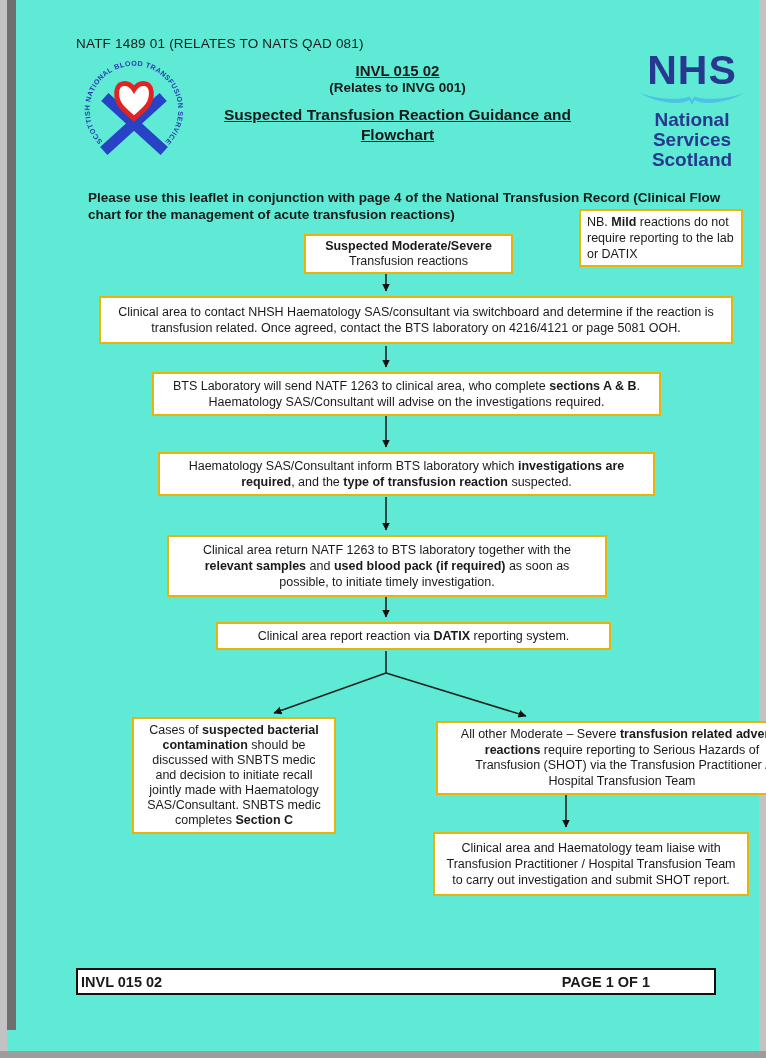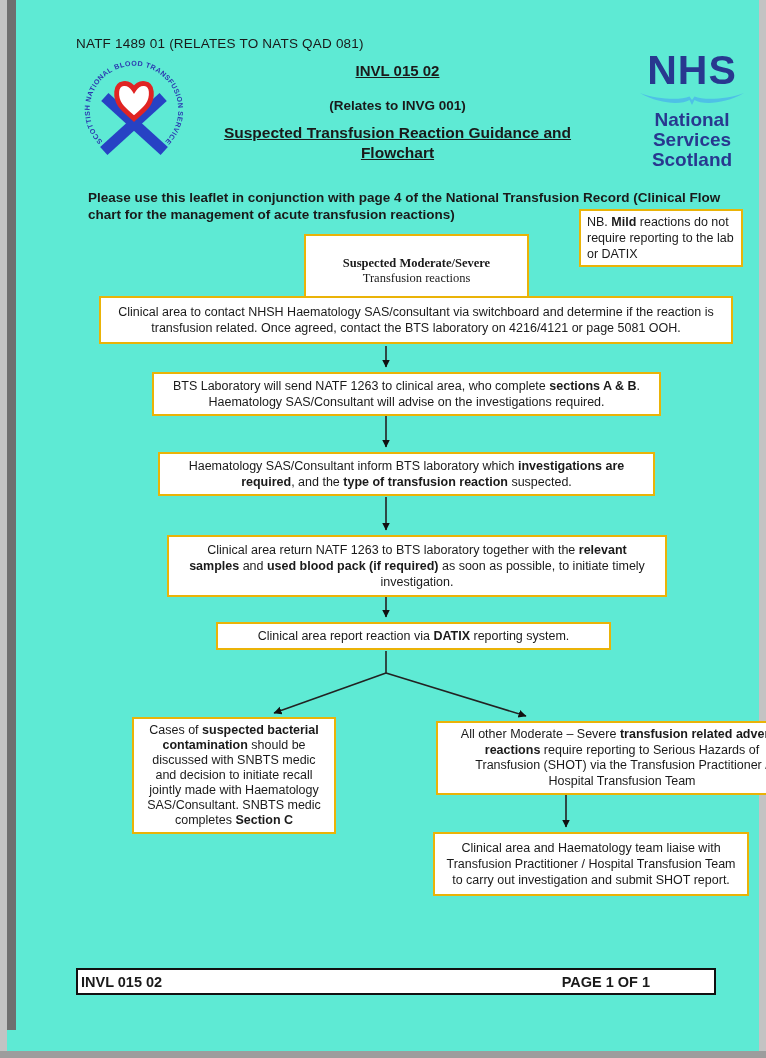--- a/index.html
+++ b/index.html
@@ -16,42 +16,42 @@
   #edge-bottom     { left:0; top:1051px; width:766px; height:7px; background:#9d9d9d; }
 
   .doc-ref { position:absolute; left:76px; top:36px; font-size:13.5px; letter-spacing:.2px; }
 
   
   #snbts { position:absolute; left:80px; top:56px; width:108px; height:108px; }
 
   
   #title-block { position:absolute; left:185px; top:62px; width:425px; text-align:center; }
   #doc-code   { font-size:15px; font-weight:bold; text-decoration:underline; }
-  #doc-code-relates { font-size:13.5px; font-weight:bold; margin-top:19px; }
+  #doc-code-relates { font-size:13.5px; font-weight:bold; margin-top:1px; }
   #doc-title  { margin-top:10px; font-size:15.5px; font-weight:bold; line-height:20px; }
   #doc-title span { text-decoration:underline; display:block; }
 
   
   #nhs-logo { position:absolute; left:628px; top:50px; width:128px; text-align:center; }
   #nhs-acronym { font-size:41px; font-weight:bold; color:#28388f; line-height:40px; letter-spacing:1px; }
   #nhs-swoosh { display:block; margin:1px auto 0 auto; }
   #nhs-org { font-size:19px; font-weight:bold; color:#28388f; line-height:20px; margin-top:1px; }
 
   .intro { position:absolute; left:88px; top:189px; width:650px; font-size:13.5px; font-weight:bold; line-height:17px; }
 
   .fbox {
     position:absolute; background:#fff; border:2px solid #eab308;
     font-size:12.5px; line-height:16px; text-align:center; color:#1a1a1a;margin-left:23px;
   }
   #note-box   { left:556px; top:209px; width:164px; padding:3px 6px; text-align:left; line-height:16px; }
-  #node-start { left:281px; top:234px; width:225px; padding:20px 6px; line-height:15px;font-family:Liberation Serif, serif; }
+  #node-start { left:281px; top:234px; width:209px; padding:3px 6px; line-height:15px; }
   #node-contact { left:76px;  top:296px; width:634px; padding:6px 5px; }
   #node-natf    { left:129px; top:372px; width:509px; padding:4px 10px; }
   #node-inform  { left:135px; top:452px; width:497px; padding:4px 14px; }
-  #node-return  { left:144px; top:535px; width:500px; padding:5px 14px; }
+  #node-return  { left:144px; top:535px; width:440px; padding:5px 14px; }
   #node-datix   { left:193px; top:622px; width:395px; padding:4px 8px; }
   #node-bacterial { left:109px; top:717px; width:204px; padding:4px 8px; line-height:15px; }
   #node-shot      { left:413px; top:721px; width:372px; padding:4px 16px; line-height:15.5px; }
   #node-shot-report { left:410px; top:832px; width:316px; padding:6px 8px; }
 
   #connectors { position:absolute; left:0; top:0; width:766px; height:1058px; }
 
   #footer-bar {
     position:absolute; left:76px; top:968px; width:640px; height:27px;
     border:2px solid #111; display:flex; justify-content:space-between; align-items:center;

